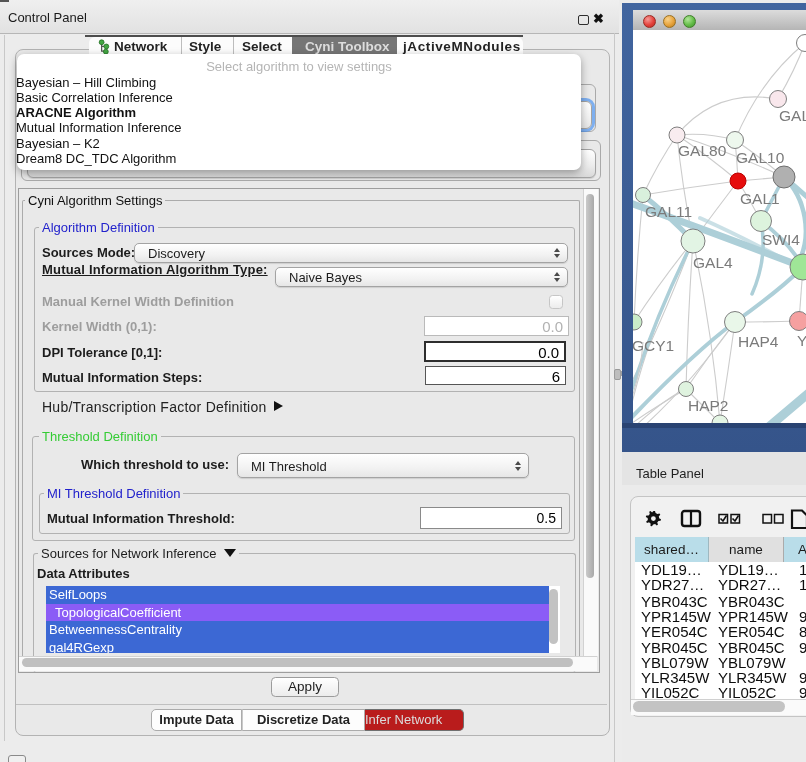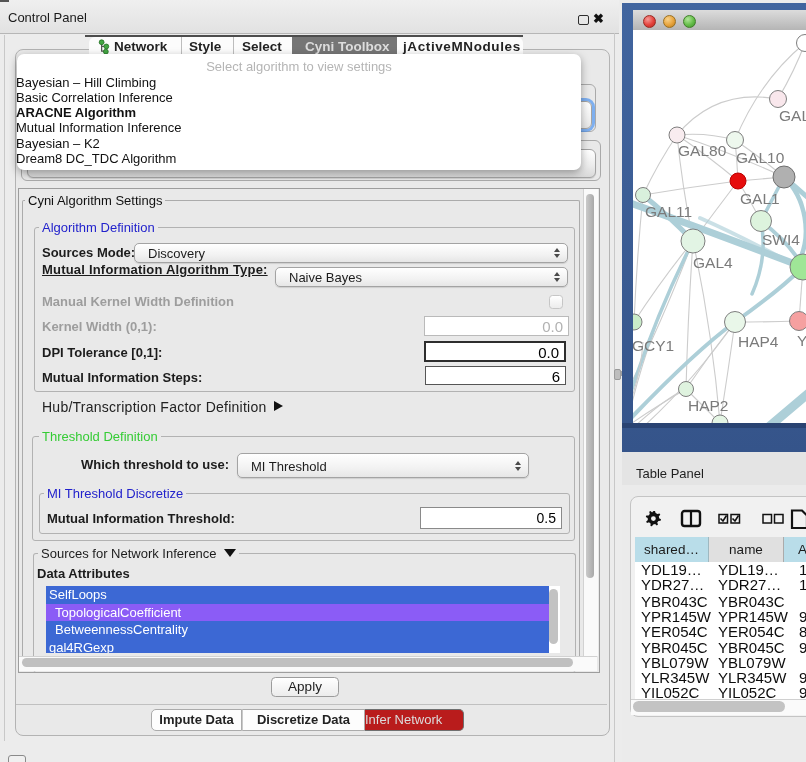--- a/index.html
+++ b/index.html
@@ -115,36 +115,36 @@
 <div class="lbl abs" style="left:81px;top:457px;font-size:13px;">Which threshold to use:</div>
 <div class="combo" style="left:237px;top:453px;width:290px;height:23px;">
       <span class="tx">MI Threshold</span>
       <span class="carr">
         <span class="u"></span>
         <span class="d"></span>
       </span>
     </div>
 
 <div class="gbox" style="left:39px;top:493px;width:529px;height:39px;"></div>
-<div class="gtitle" style="left:44px;top:486px;color:#2222cc;">MI Threshold Discretize</div>
+<div class="gtitle" style="left:44px;top:486px;color:#2222cc;">MI Threshold Definition</div>
 
 <div class="lbl abs" style="left:47px;top:511px;">Mutual Information Threshold:</div>
 <div class="fld" style="left:420px;top:507px;width:140px;height:20px;border:1px solid #8a8a8a;font-size:14px;">
       <span>0.5</span>
     </div>
 
 <div class="gbox" style="left:33px;top:553px;width:541px;height:118px;border-bottom:none;"></div>
 <div class="gtitle" style="left:38px;top:546px;color:#1c1c1c;">Sources for Network Inference <span style="display:inline-block;margin-left:4px;width:0;height:0;border-left:6.5px solid transparent;border-right:6.5px solid transparent;border-top:8px solid #111;vertical-align:1px;"></span></div>
 
 <div class="lbl abs" style="left:37px;top:566px;">Data Attributes</div>
 
 <div class="abs" style="left:46px;top:586px;width:514px;height:67px;background:#fff;overflow:hidden;">
   <div style="width:500px;height:17.5px;background:#3c68d4;color:#fff;font-size:13px;padding-left:3px;line-height:17.5px;">SelfLoops</div>
   <div style="width:500px;height:17.5px;background:#8b5cf6;color:#fff;font-size:13px;padding-left:9px;line-height:17.5px;">TopologicalCoefficient</div>
-  <div style="width:500px;height:17.5px;background:#3c68d4;color:#fff;font-size:13px;padding-left:9px;line-height:17.5px;">BetweennessCentrality</div>
+  <div style="width:500px;height:17.5px;background:#3c68d4;color:#fff;font-size:13px;padding-left:3px;line-height:17.5px;">BetweennessCentrality</div>
   <div style="width:500px;height:17.5px;background:#3c68d4;color:#fff;font-size:13px;padding-left:3px;line-height:17.5px;">gal4RGexp</div>
   <div class="abs" style="left:503px;top:3px;width:9px;height:55px;background:#c2c2c2;border-radius:4.5px;"></div>
 </div>
 
 <div class="abs" style="left:583px;top:189px;width:14px;height:467px;background:#fafafa;border-left:1px solid #d2d2d2;"></div>
 <div class="abs" style="left:586px;top:194px;width:8px;height:384px;background:linear-gradient(90deg,#cacaca,#a9a9a9);border-radius:4px;"></div>
 <div class="abs" style="left:19px;top:656px;width:578px;height:14px;background:#fafafa;border-top:1px solid #d2d2d2;"></div>
 <div class="abs" style="left:22px;top:658px;width:551px;height:9px;background:#c0c0c0;border-radius:4.5px;"></div>
 
 <div class="abs" style="left:271px;top:677px;width:66px;height:18px;background:linear-gradient(#ffffff,#ececec);border:1px solid #9c9c9c;border-radius:4.5px;text-align:center;font-size:13.5px;color:#222;line-height:18px;">Apply</div>

